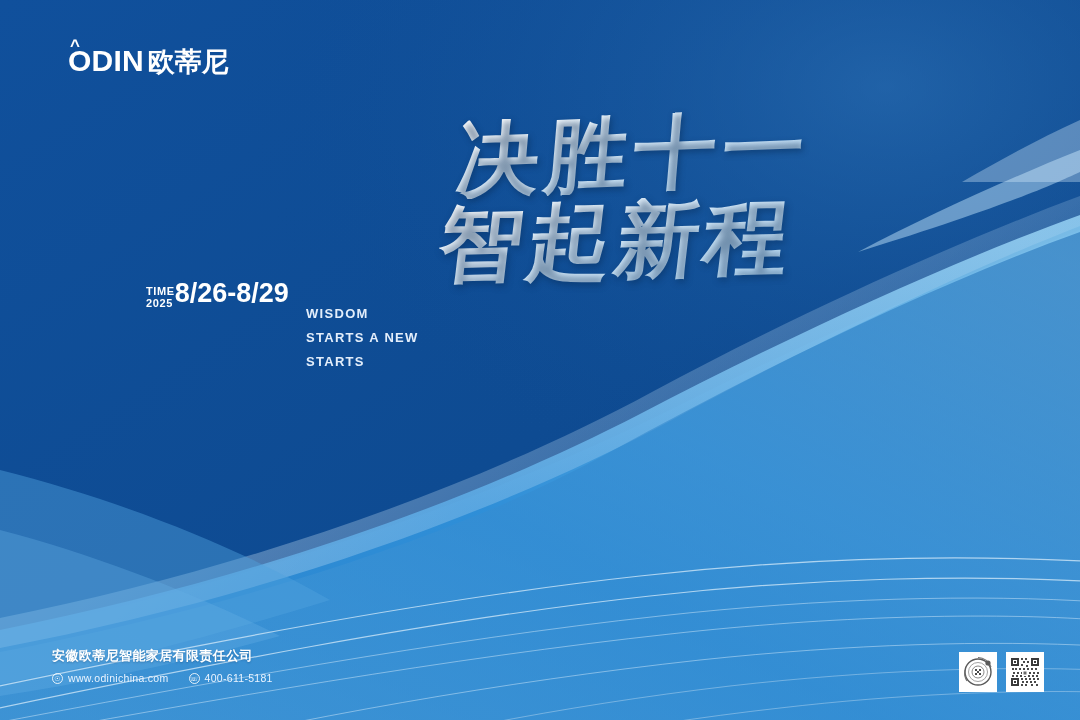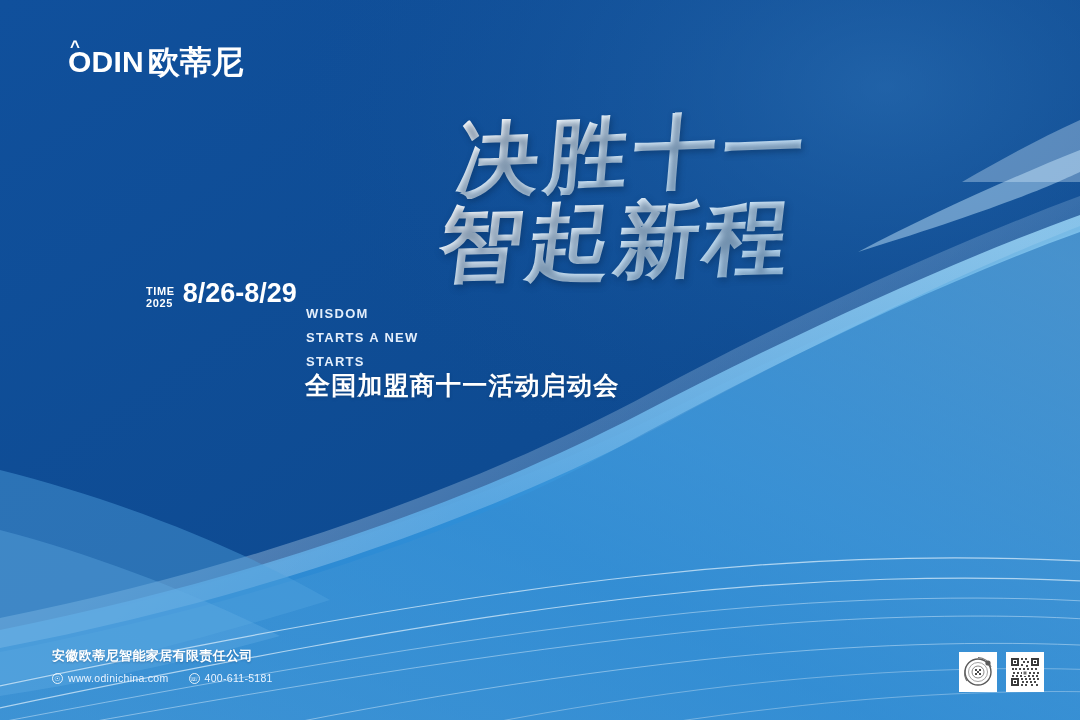--- a/index.html
+++ b/index.html
@@ -30,21 +30,21 @@
     position:relative;
     font-size:30px; font-weight:bold; color:#ffffff;
     letter-spacing:0.2px; line-height:1;
     font-family:"Liberation Sans",sans-serif;
   }
   #logo .caret {
     position:absolute; left:2px; top:-9px;
     font-size:17px; color:#fff; font-weight:bold; line-height:1;
   }
   #logo .cn {
-    font-size:32px; font-weight:bold; color:#ffffff;
+    font-size:27px; font-weight:bold; color:#ffffff;
     line-height:1; letter-spacing:0px;
     font-family:"DejaVu Sans","Liberation Sans",sans-serif;
   }
 
   
   #headline {
     position:absolute; left:440px; top:112px;
     width:470px; height:230px; z-index:11;
     pointer-events:none;
   }
@@ -72,21 +72,21 @@
     transform:skewX(-8deg) rotate(-1.4deg);
     text-shadow:2px 3px 7px rgba(6,40,80,.45);
     background:linear-gradient(160deg,#ffffff 0%,#dcf0ff 40%,#a9d4f5 100%);
     -webkit-background-clip:text; background-clip:text;
     -webkit-text-fill-color:transparent; color:transparent;
   }
 
   
   #date-block {
     position:absolute; left:146px; top:278px;
-    display:flex; align-items:center; gap:8px; z-index:12;
+    display:flex; align-items:center; z-index:12;
   }
   #date-block .time-stack {
     display:flex; flex-direction:column;
     line-height:1.12; padding-top:7px;
   }
   #date-block .time-stack span {
     font-size:11px; font-weight:bold; color:#ffffff;
     letter-spacing:0.6px;
   }
   #date-block .range {
@@ -249,21 +249,20 @@
     <span class="range">8/26-8/29</span>
   </div>
 
   <div id="tagline">
     <div>WISDOM</div>
     <div>STARTS A NEW</div>
     <div>STARTS</div>
   </div>
 
   <div id="subtitle">
-    <div>全国加盟商十一活动启动会</div>
   </div>
 
   <div id="footer">
     <div class="company">安徽欧蒂尼智能家居有限责任公司</div>
     <div class="contacts">
       <span class="c-item">
         <span class="c-ico">☉</span>
         <span>www.odinichina.com</span>
       </span>
       <span class="c-item">

